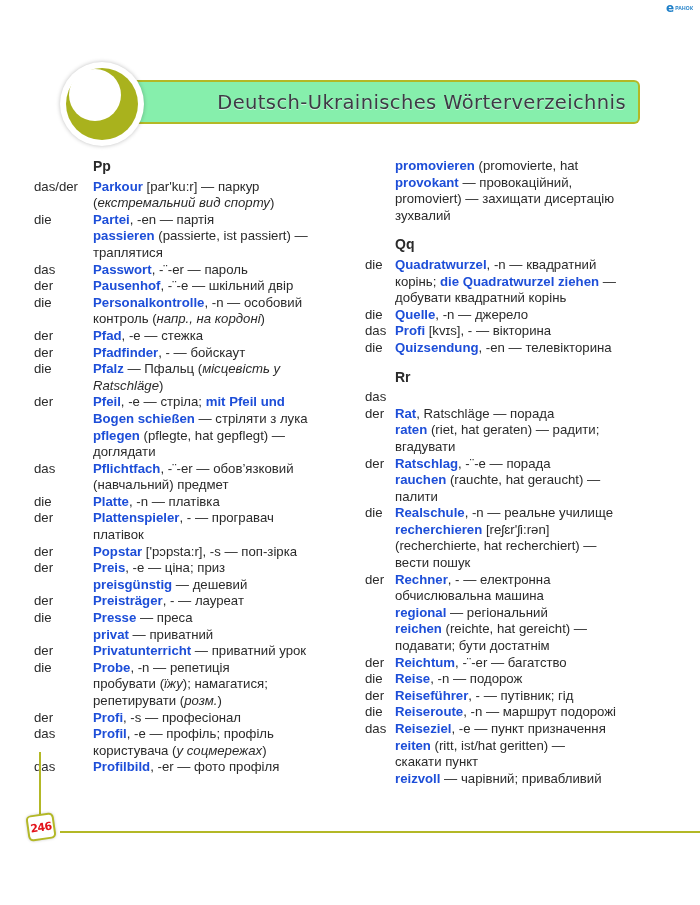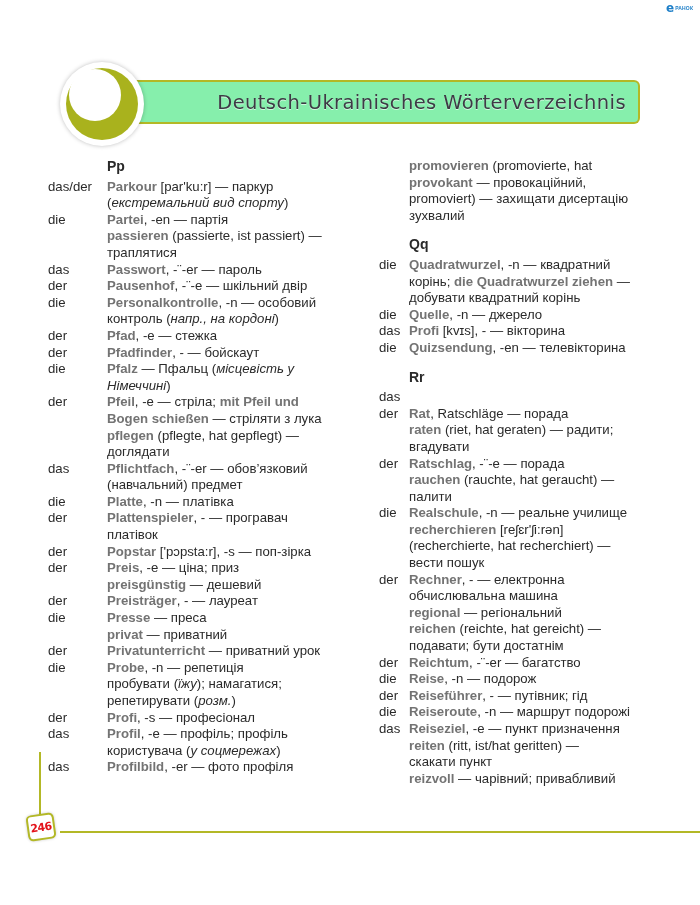--- a/index.html
+++ b/index.html
@@ -34,28 +34,28 @@
     background: #86efac; border: 2px solid #b3b826; border-left: none;
     border-radius: 0 6px 6px 0; box-sizing: border-box;
     display: flex; align-items: center; justify-content: flex-end; padding-right: 12px;
     z-index: 2;
   }
   .banner-title {
     font-family: "DejaVu Sans", sans-serif; font-size: 19.5px; color: #3d3b45;
     letter-spacing: 0.4px; text-shadow: 0 1px 0 rgba(255,255,255,0.6);
   }
 
-  .col { position: absolute; top: 158px; font-size: 13.2px; line-height: 16.6px; margin-left: 14px; }
+  .col { position: absolute; top: 158px; font-size: 13.2px; line-height: 16.6px; }
   .col.left { left: 34px; width: 320px; }
   .col.right { left: 365px; width: 330px; }
   .line { display: flex; white-space: nowrap; }
   .art { display: inline-block; width: 59px; flex: none; }
   .col.right .art { width: 30px; }
   .txt { flex: none; }
-  b { font-weight: bold; color: #737373; }
+  b { font-weight: bold; color: #1d4ed8; }
   i { font-style: italic; }
   .sec { font-weight: bold; font-size: 14px; margin-bottom: 4px; }
   .col.left .sec { padding-left: 59px; }
   .col.right .sec { padding-left: 30px; }
   .gap { height: 12px; }
 
   .footer-vline { position: absolute; left: 39px; top: 752px; width: 2px; height: 74px; background: #b3b826; }
   .footer-hline { position: absolute; left: 60px; top: 831px; width: 640px; height: 2px; background: #b3b826; }
   .page-badge {
     position: absolute; left: 27px; top: 814px; width: 24px; height: 22px;
@@ -127,21 +127,21 @@
       <div class="line">
         <span class="art">der</span>
         <span class="txt"><b>Pfadfinder</b><span>, - — бойскаут</span></span>
       </div>
       <div class="line">
         <span class="art">die</span>
         <span class="txt"><b>Pfalz</b><span> — Пфальц (</span><i>місцевість у</i></span>
       </div>
       <div class="line">
         <span class="art"></span>
-        <span class="txt"><i>Німеччині</i><span>)</span></span>
+        <span class="txt"><i>Ratschläge</i><span>)</span></span>
       </div>
       <div class="line">
         <span class="art">der</span>
         <span class="txt"><b>Pfeil</b><span>, -e — стріла; </span><b>mit Pfeil und</b></span>
       </div>
       <div class="line">
         <span class="art"></span>
         <span class="txt"><b>Bogen schießen</b><span> — стріляти з лука</span></span>
       </div>
       <div class="line">

